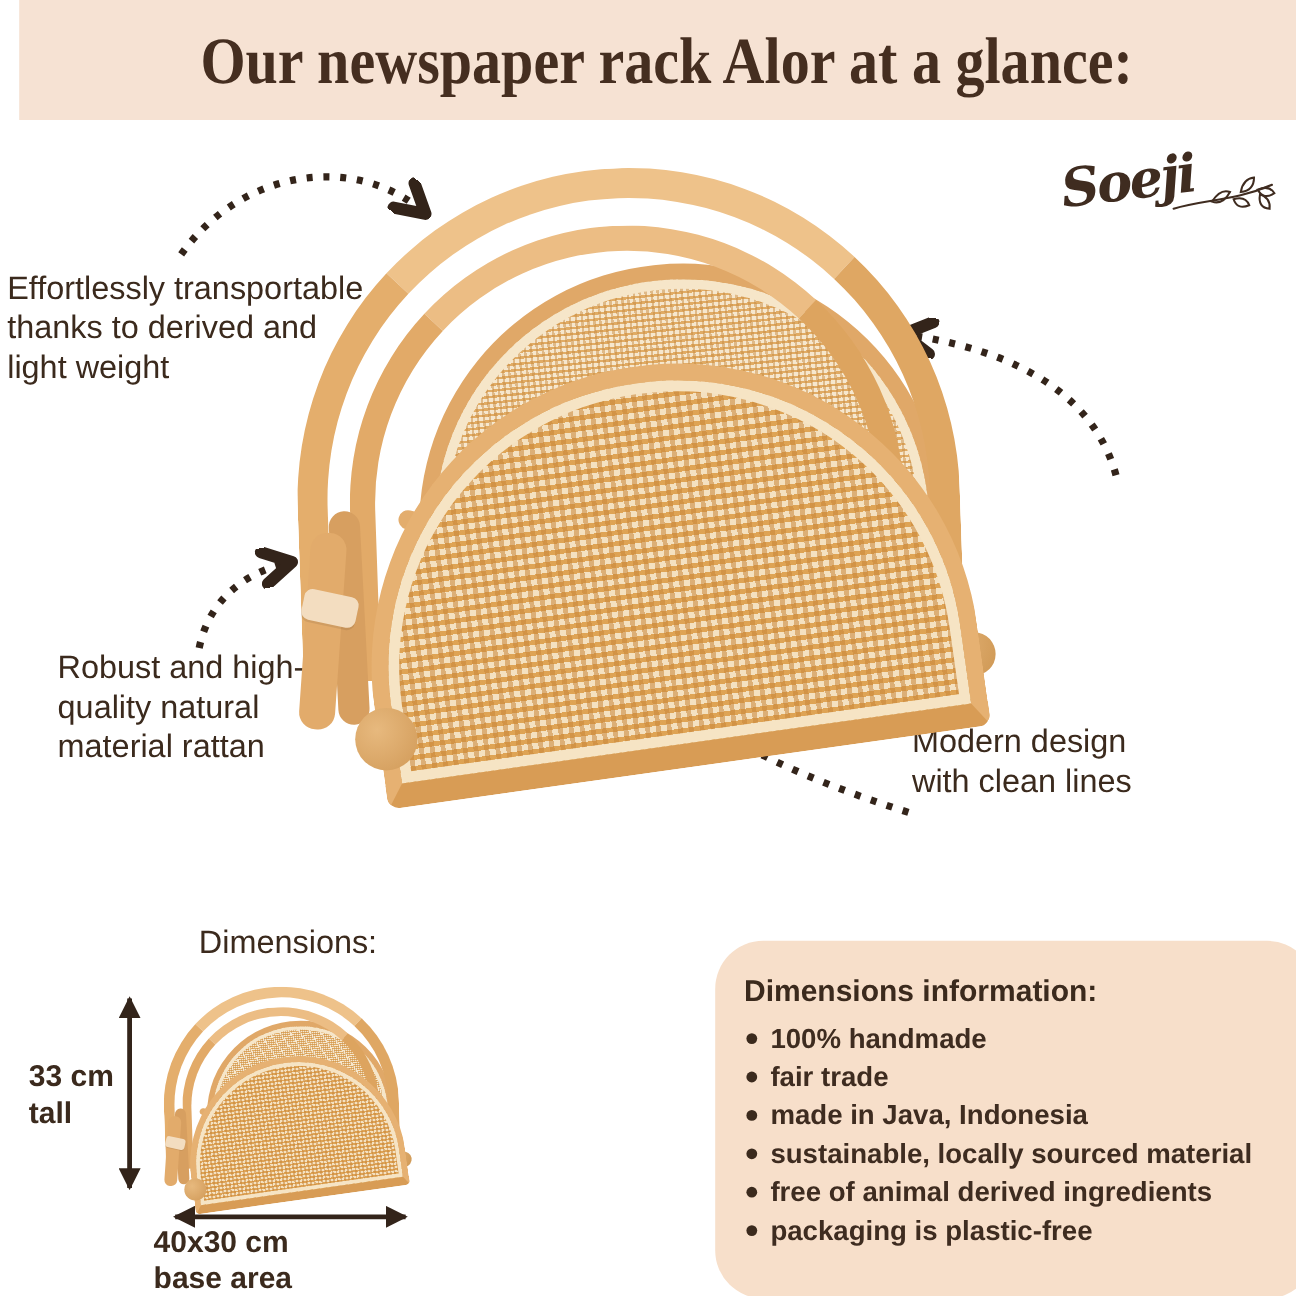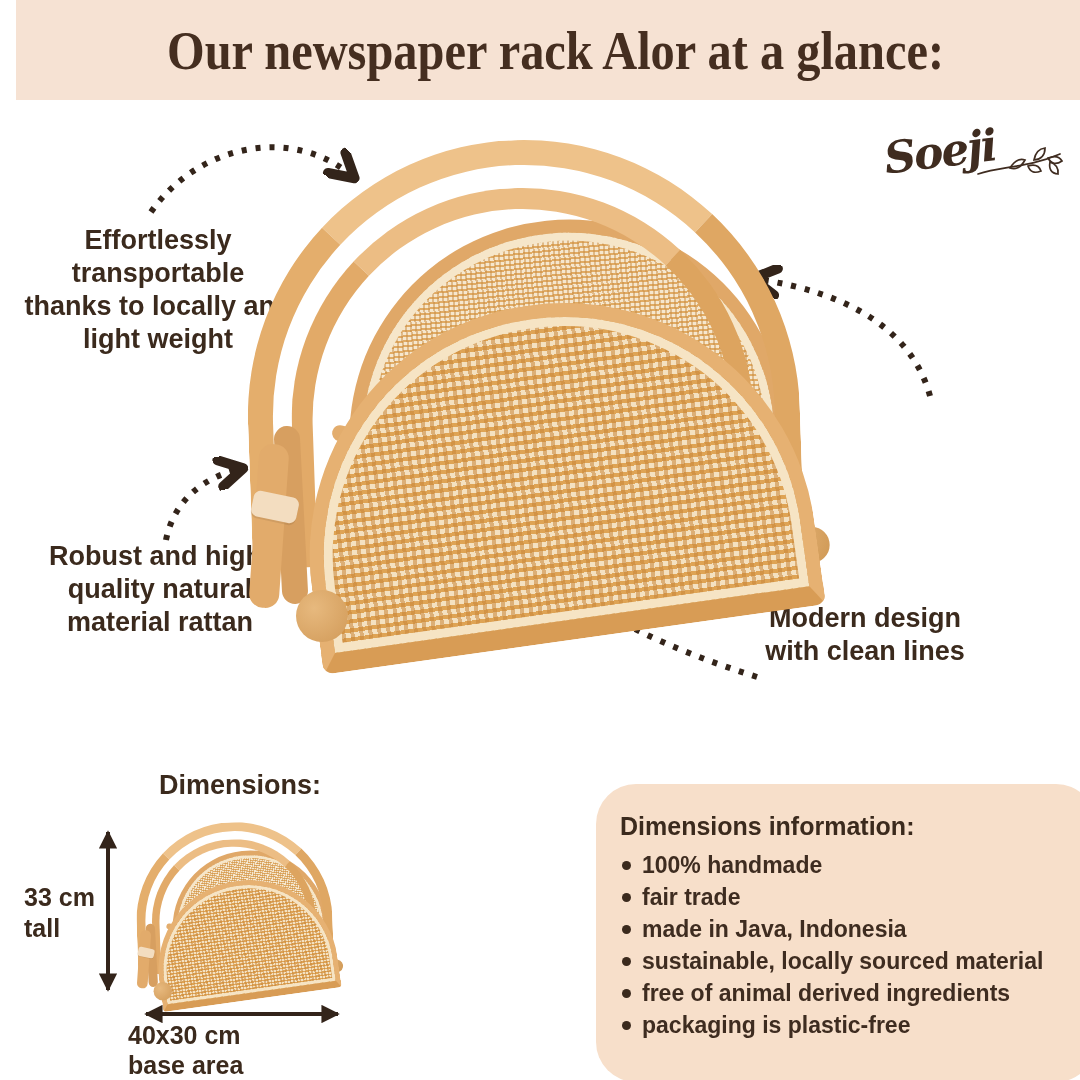--- a/index.html
+++ b/index.html
@@ -12,21 +12,21 @@
   .banner h1{margin:0;font-family:"Liberation Serif",serif;font-weight:700;font-size:55px;
              color:#452e20;white-space:nowrap;transform:scaleX(.88);letter-spacing:0;}
 
   
   .logo{position:absolute;left:884px;top:126px;width:180px;height:80px;}
   .logo-text{display:inline-block;font-family:"DejaVu Serif",serif;font-style:italic;font-weight:700;
              font-size:44px;color:#3f2c20;transform:rotate(-7deg);letter-spacing:-2px;}
   .logo-branch{position:absolute;left:92px;top:16px;}
 
   
-  .callout{position:absolute;font-weight:700;font-size:27px;line-height:33px;text-align:center;color:#3b2a1d;}
+  .callout{position:absolute;font-weight:400;font-size:27px;line-height:33px;text-align:left;color:#3b2a1d;}
   .c1{left:6px;top:224px;width:304px;}
   .c2{left:824px;top:395px;width:234px;}
   .c3{left:48px;top:540px;width:224px;}
   .c4{left:760px;top:602px;width:210px;}
 
   
   .rack{position:absolute;}
   .rack-large{left:238px;top:128px;width:600px;height:530px;}
   .rack-small{left:133px;top:818px;width:216px;height:190px;}
   .rack-gfx{position:relative;width:600px;height:530px;}
@@ -69,21 +69,21 @@
   .foot-left{left:58px;top:462px;width:52px;height:52px;border-radius:50%;z-index:9;
              background:radial-gradient(circle at 35% 35%, #e7b97e, #d19a58);}
   .foot-right{left:528px;top:396px;width:64px;height:36px;border-radius:18px;z-index:7;
               background:radial-gradient(circle at 40% 35%, #e3b276, #cf9854);transform:rotate(12deg);}
 
   
   .overlay{position:absolute;left:0;top:0;pointer-events:none;}
 
   
   .dim-heading{position:absolute;left:150px;top:770px;width:180px;text-align:center;
-               font-size:27px;font-weight:700;}
+               font-size:27px;font-weight:400;}
   .dim-label{position:absolute;font-size:25px;font-weight:700;line-height:31px;}
   .dim-height{left:24px;top:882px;width:90px;}
   .dim-base{left:128px;top:1020px;width:194px;line-height:30px;}
 
   
   .infobox{position:absolute;left:596px;top:784px;width:458px;height:270px;background:#f7dfca;
            border-radius:40px;padding:28px 18px 0 24px;}
   .infobox h2{margin:0 0 8px 0;font-size:25px;font-weight:700;color:#3b2a1d;}
   .infobox ul{margin:4px 0 0 0;padding:0;list-style:none;}
   .infobox li{position:relative;font-size:23px;line-height:32px;font-weight:700;padding-left:22px;color:#3e2c20;}
@@ -144,21 +144,21 @@
       <path d="M757,677 C672,650 598,617 549,572" marker-end="url(#chev)"></path>
     </g>
     <g fill="none" stroke="#33241a" stroke-width="4">
       <path d="M108,832 L108,990" marker-start="url(#tri)" marker-end="url(#tri)"></path>
       <path d="M146,1014 L338,1014" marker-start="url(#tri)" marker-end="url(#tri)"></path>
     </g>
   </svg>
 
   <div class="callout c1">
     <div>Effortlessly transportable</div>
-    <div>thanks to locally and</div>
+    <div>thanks to derived and</div>
     <div>light weight</div>
   </div>
   <div class="callout c3">
     <div>Robust and high-</div>
     <div>quality natural</div>
     <div>material rattan</div>
   </div>
   <div class="callout c4">
     <div>Modern design</div>
     <div>with clean lines</div>

